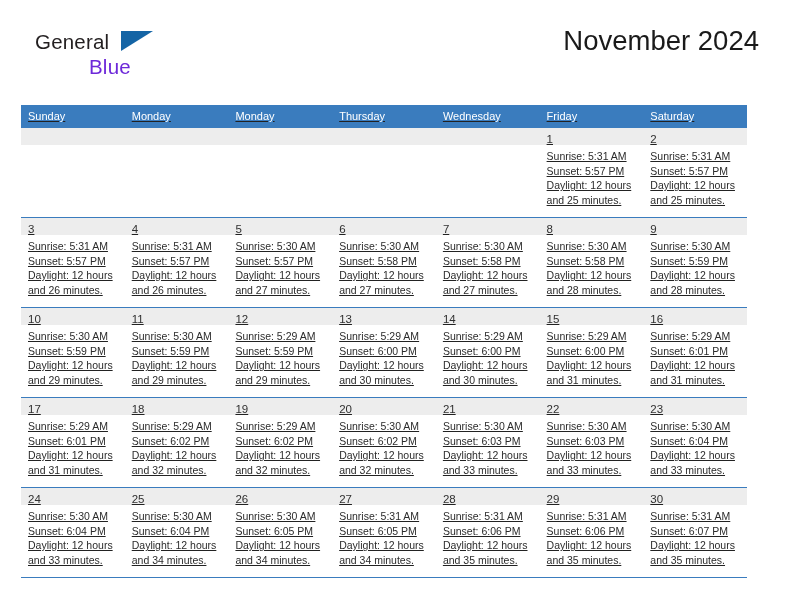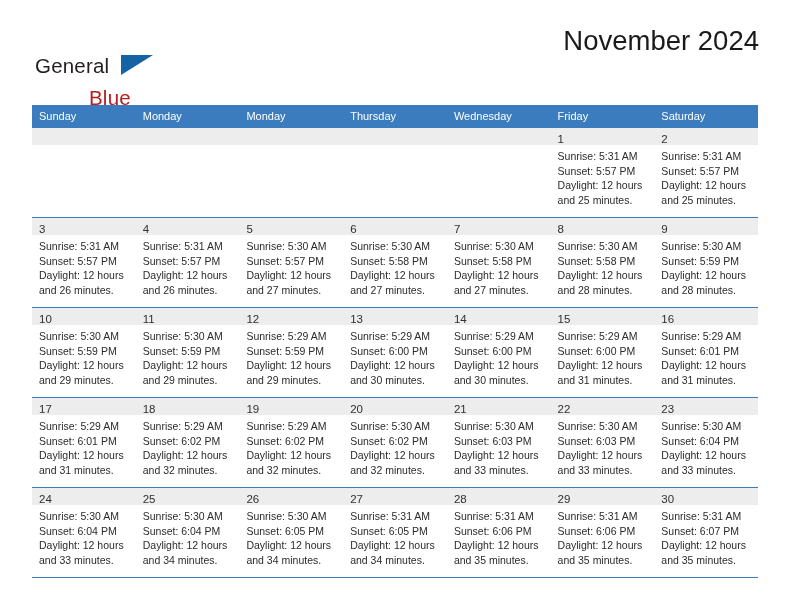--- a/index.html
+++ b/index.html
@@ -28,38 +28,37 @@
     top: 28px;
     right: 33px;
     height: 70px;
   }
   .brand {
     position: absolute;
     left: 0;
     top: 0;
     width: 190px;
     height: 56px;
-    margin-top: 24px;
   }
   .brand-general {
     position: absolute;
     left: 2px;
     top: 2px;
     font-size: 20.5px;
     letter-spacing: 0.2px;
     color: #231f20;
     font-family: "Liberation Sans", sans-serif;
   }
   .brand-blue {
     position: absolute;
     left: 56px;
-    top: 34px;
+    top: 27px;
     font-size: 20.5px;
     letter-spacing: 0.2px;
-    color: #b91c1c;
+    color: #6d28d9;
     font-family: "Liberation Sans", sans-serif;
   }
   .brand-flag {
     position: absolute;
     left: 88px;
     top: 3px;
     width: 0;
     height: 0;
     border-left: 32px solid #1464a5;
     border-bottom: 20px solid transparent;
@@ -82,23 +81,24 @@
     margin-top: 8px;
     font-size: 13.5px;
     color: #1a1a1a;
     line-height: 17px;
     white-space: nowrap;
   }
 
   
   .calendar {
     position: absolute;
-    left: 32px;
+    left: 21px;
     top: 105px;
     width: 726px;
+    text-decoration: underline;
   }
   .dow-row {
     display: flex;
     background: #3a7cbe;
   }
   .dow {
     flex: 1 1 0;
     box-sizing: border-box;
     padding: 4px 0 5px 7px;
     font-size: 11px;

